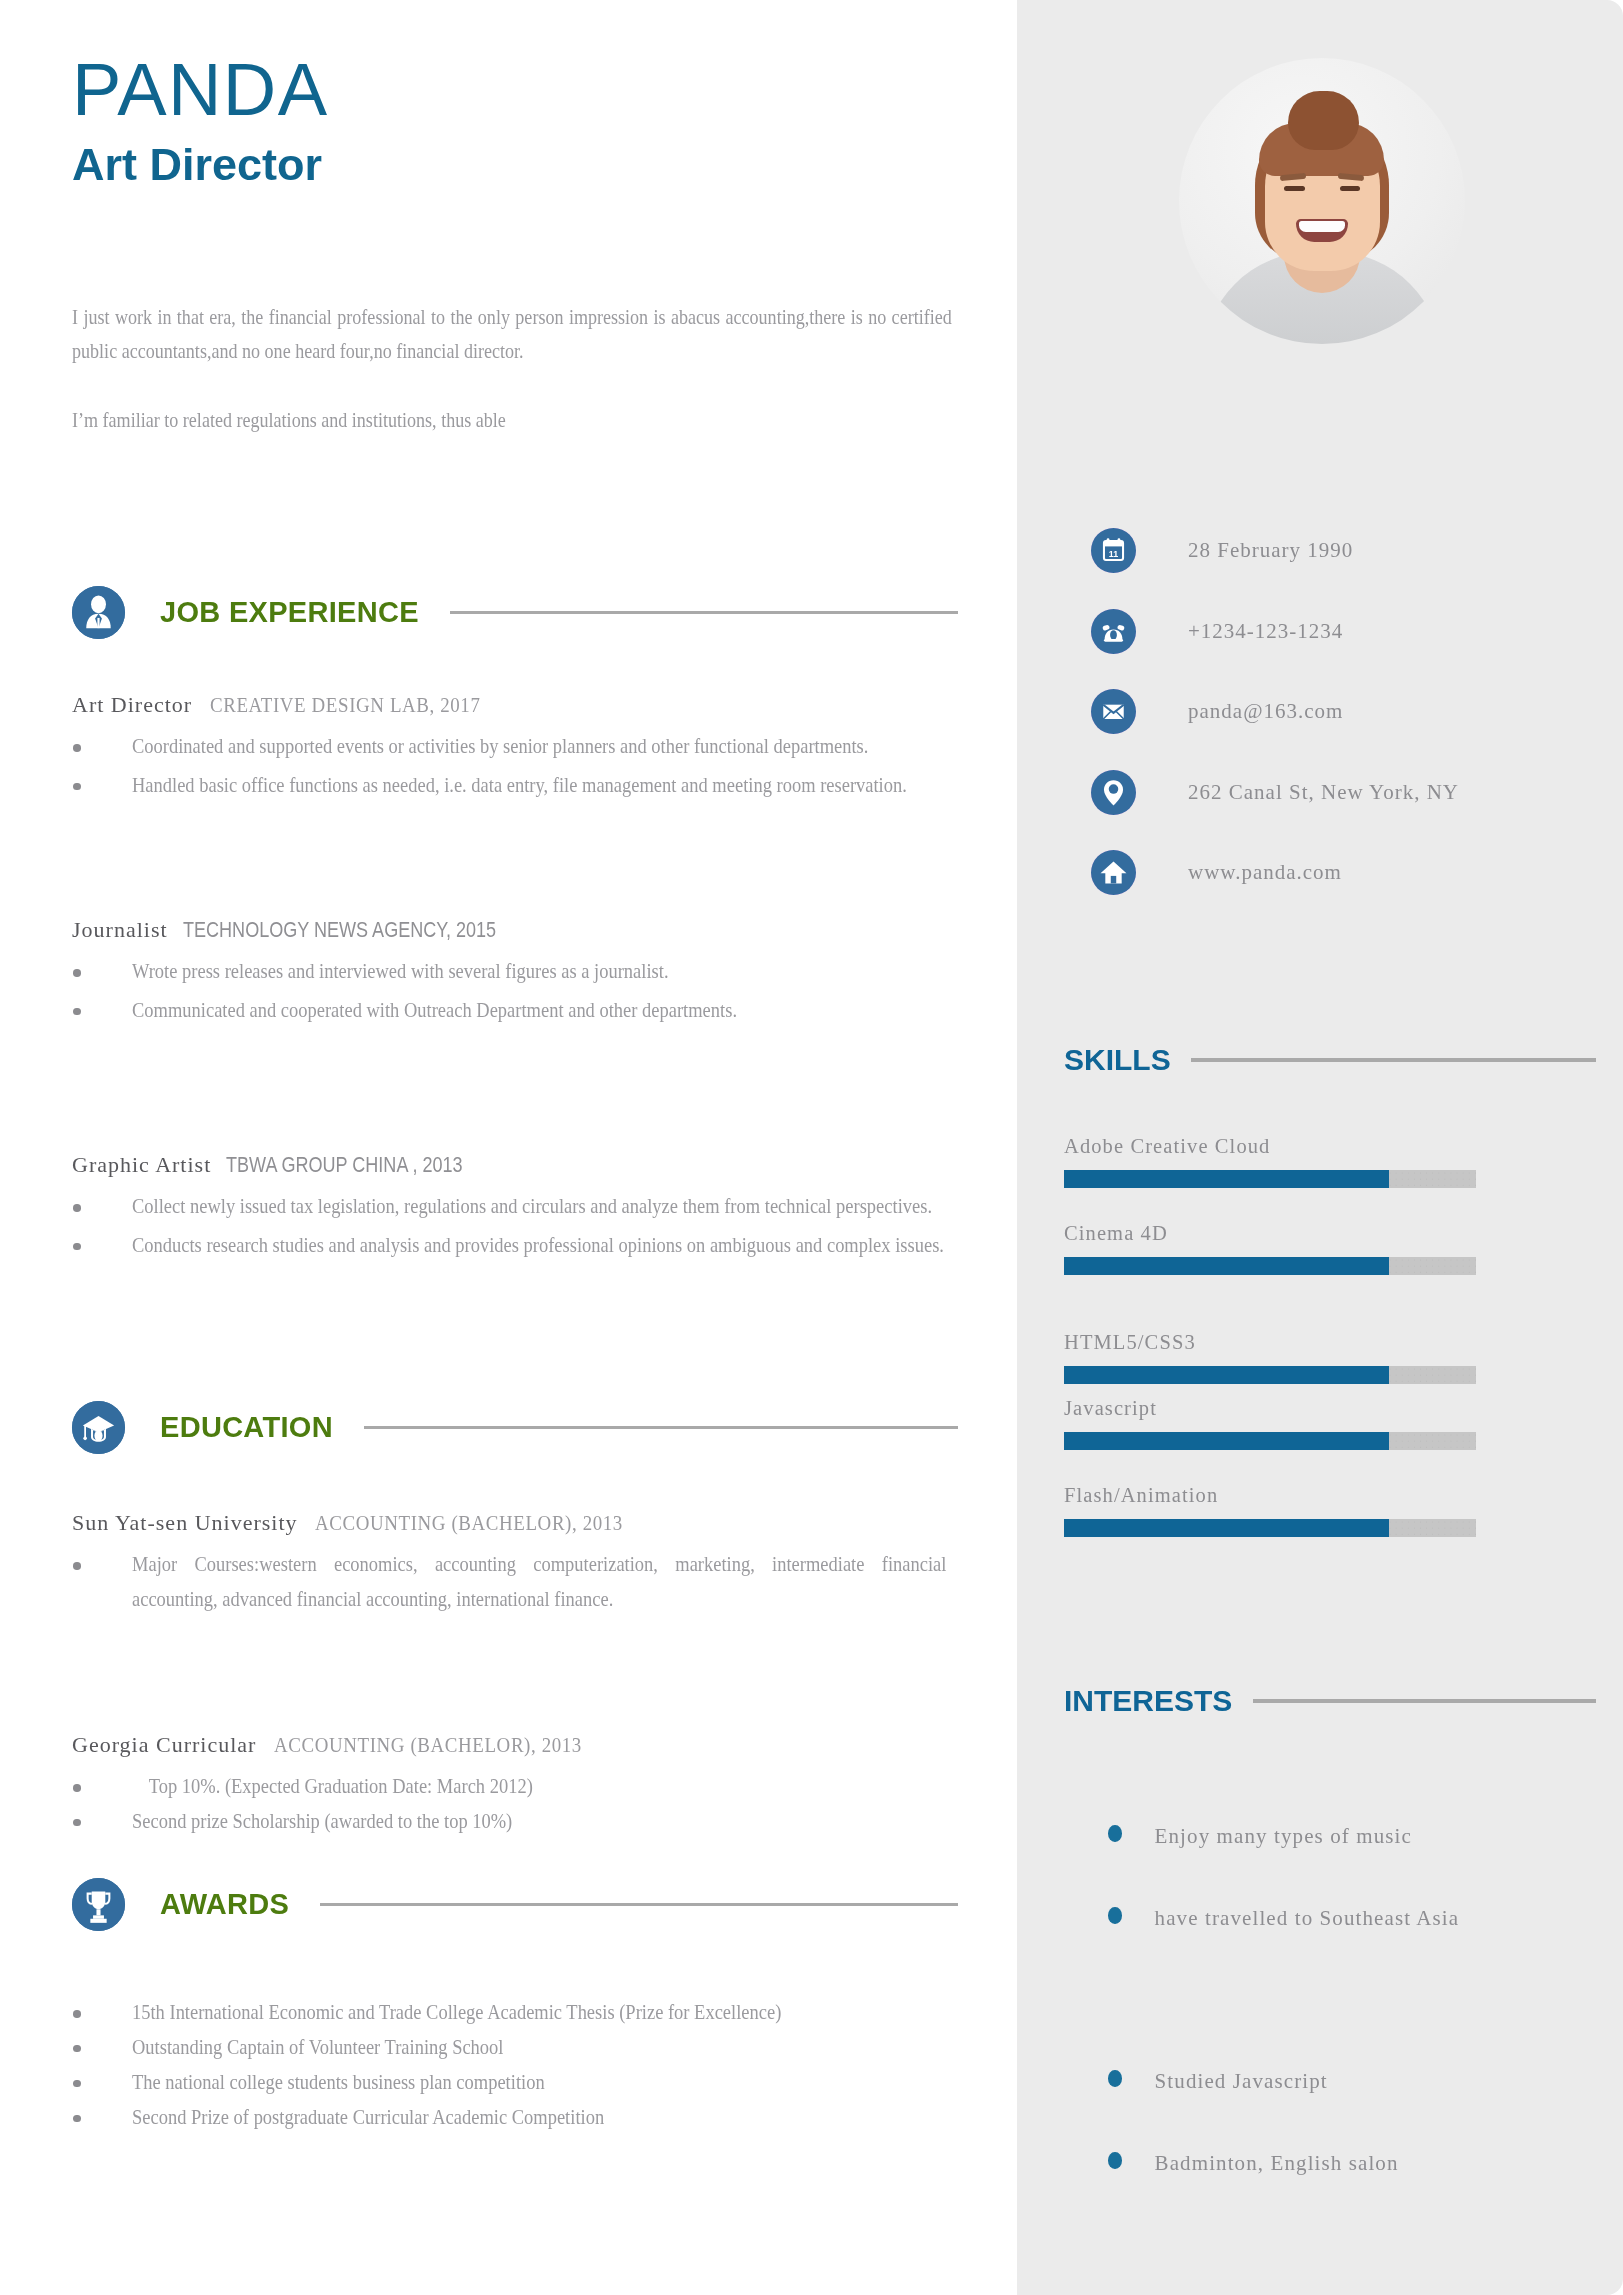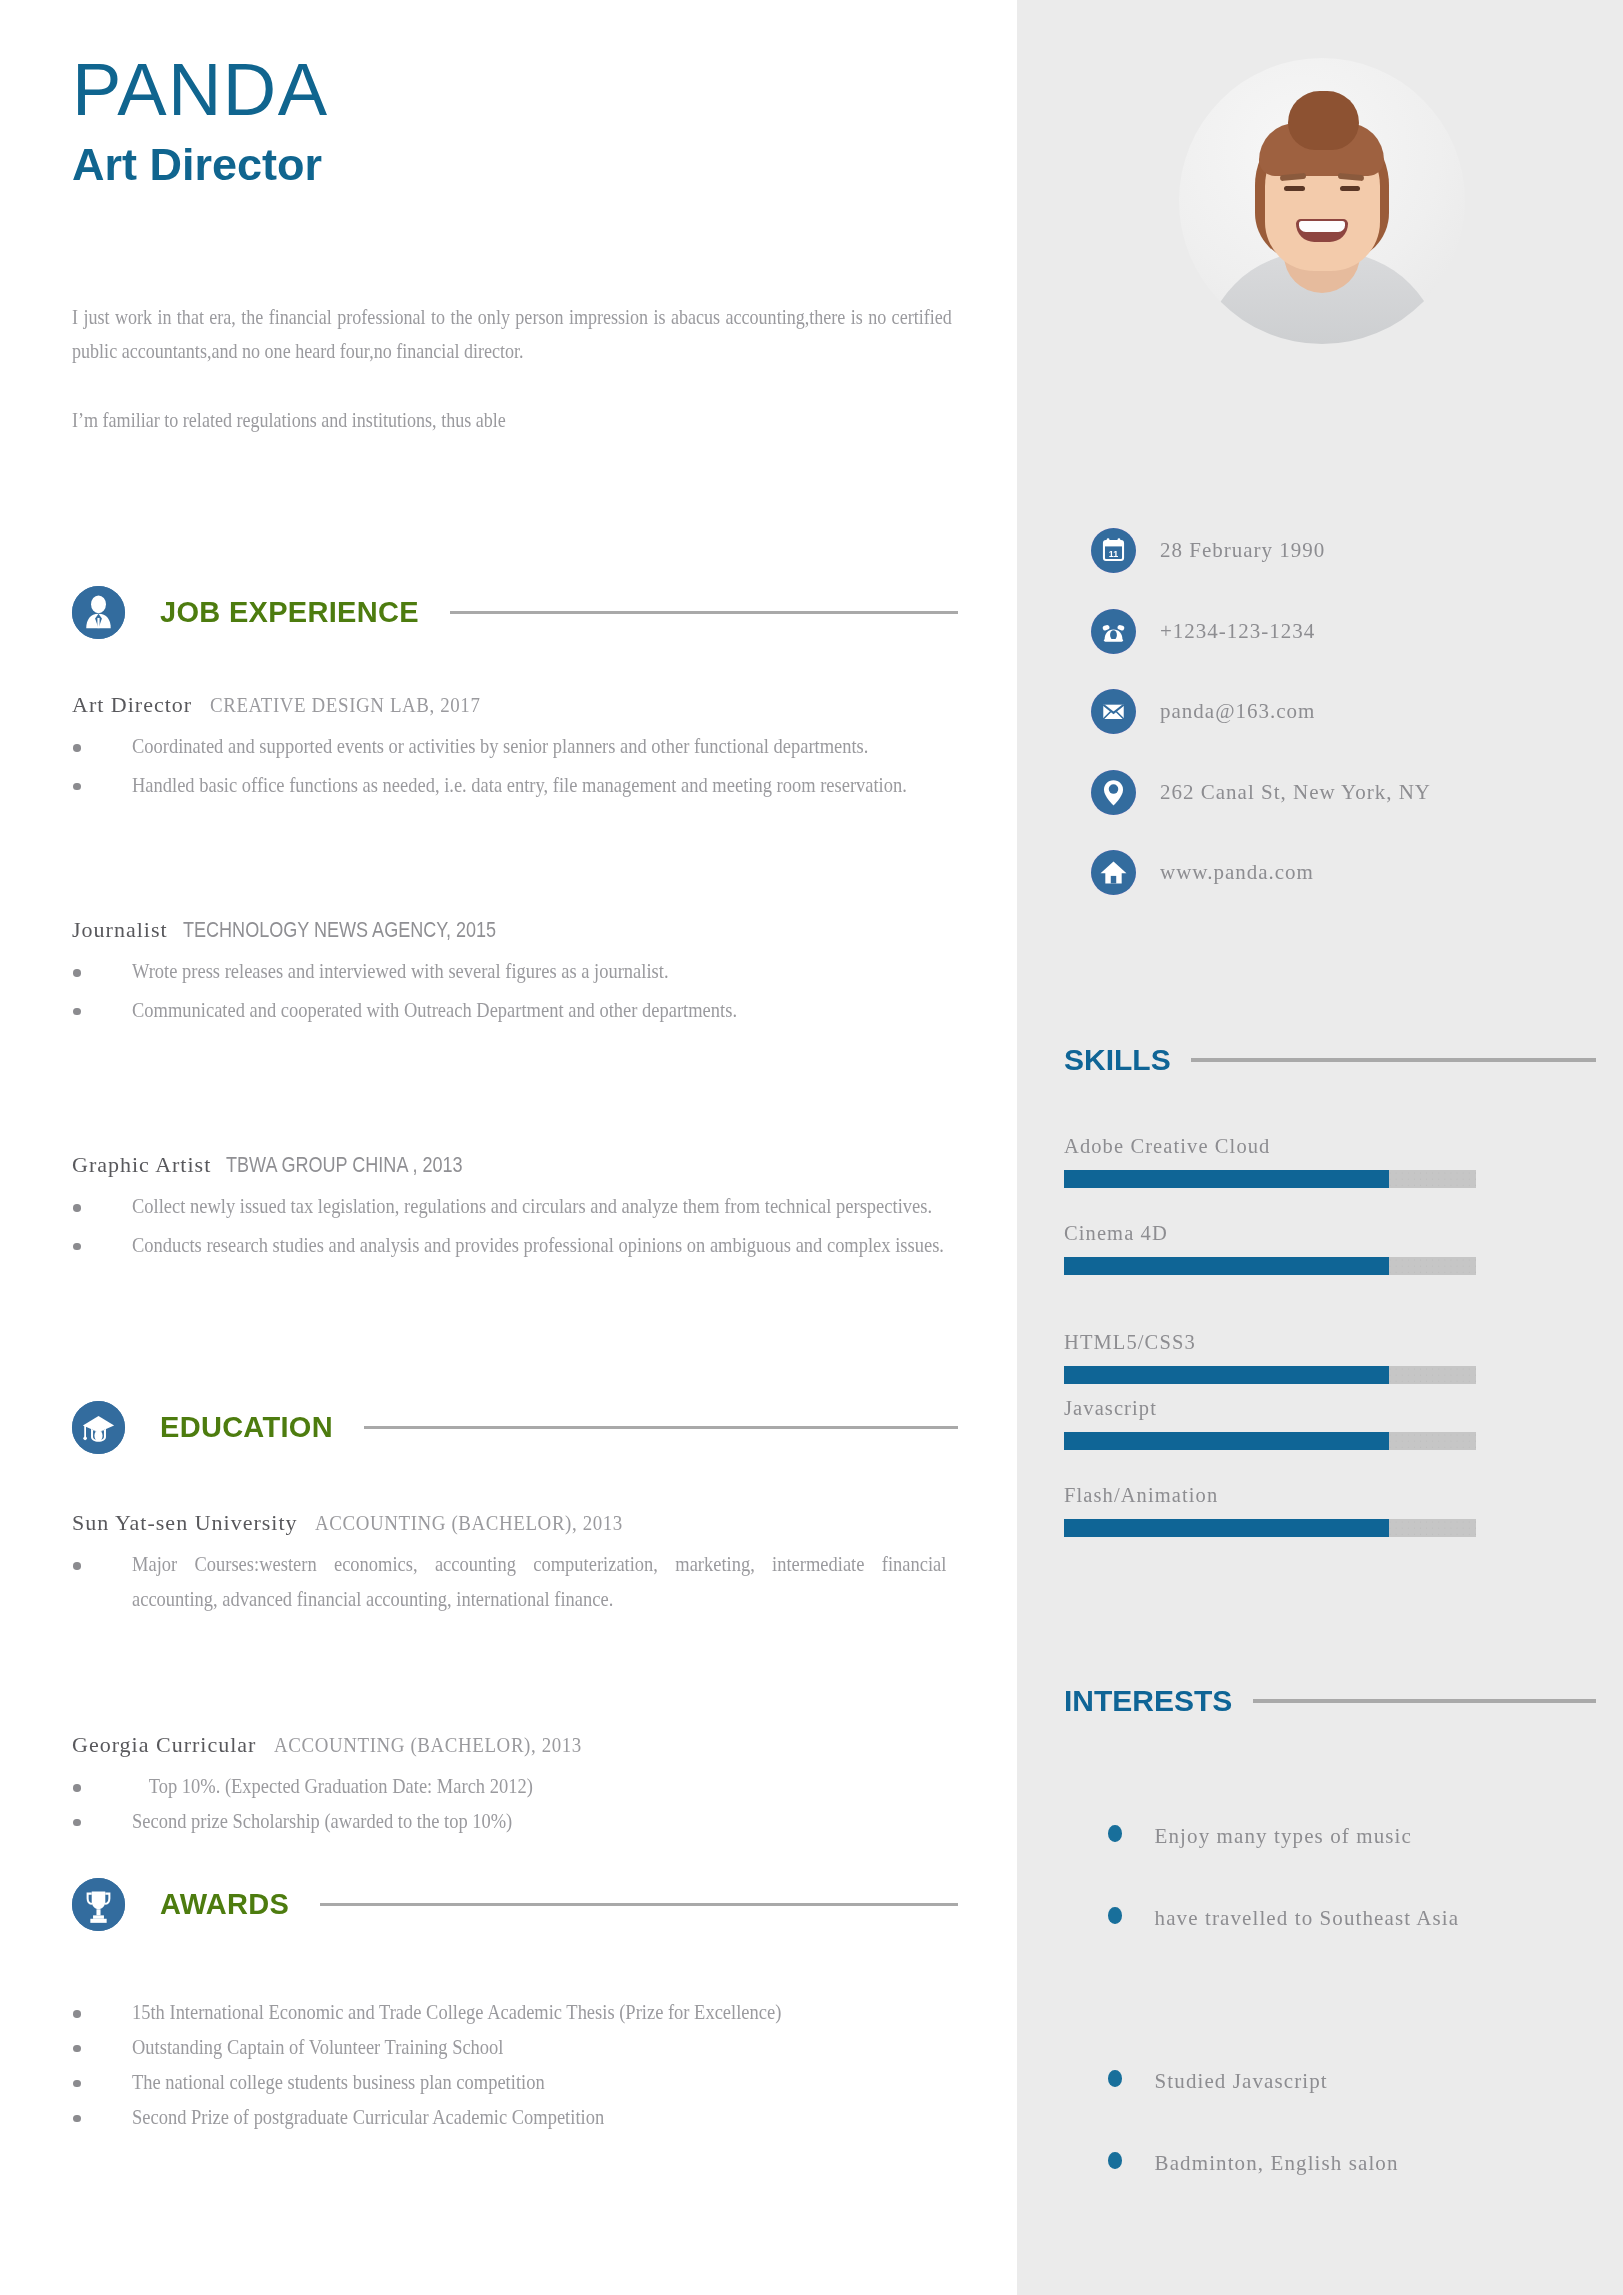--- a/index.html
+++ b/index.html
@@ -9,20 +9,21 @@
   }
   body {
     font-family: "Liberation Serif", serif;
   }
   .page {
     position: relative;
     width: 1623px;
     height: 2295px;
     background: #ffffff;
     overflow: hidden;
+    border-radius: 16px;
   }
 
   
   .left-col {
     position: absolute;
     left: 0; top: 0;
     width: 1017px;
     height: 2295px;
     background: #ffffff;
   }
@@ -307,21 +308,21 @@
   }
   .c-icon {
     width: 45px; height: 45px;
     border-radius: 50%;
     background: #f0abfc;
     flex: 0 0 45px;
     position: relative;
   }
   .c-icon svg { position: absolute; left: 0; top: 0; }
   .c-text {
-    margin-left: 24px;
+    margin-left: 52px;
     font-family: "Liberation Serif", serif;
     font-size: 21px;
     letter-spacing: 1px;
     color: #8d8d91;
     white-space: nowrap;
   }
 
   
   .skill { position: absolute; left: 1064px; width: 412px; }
   .skill-label {

